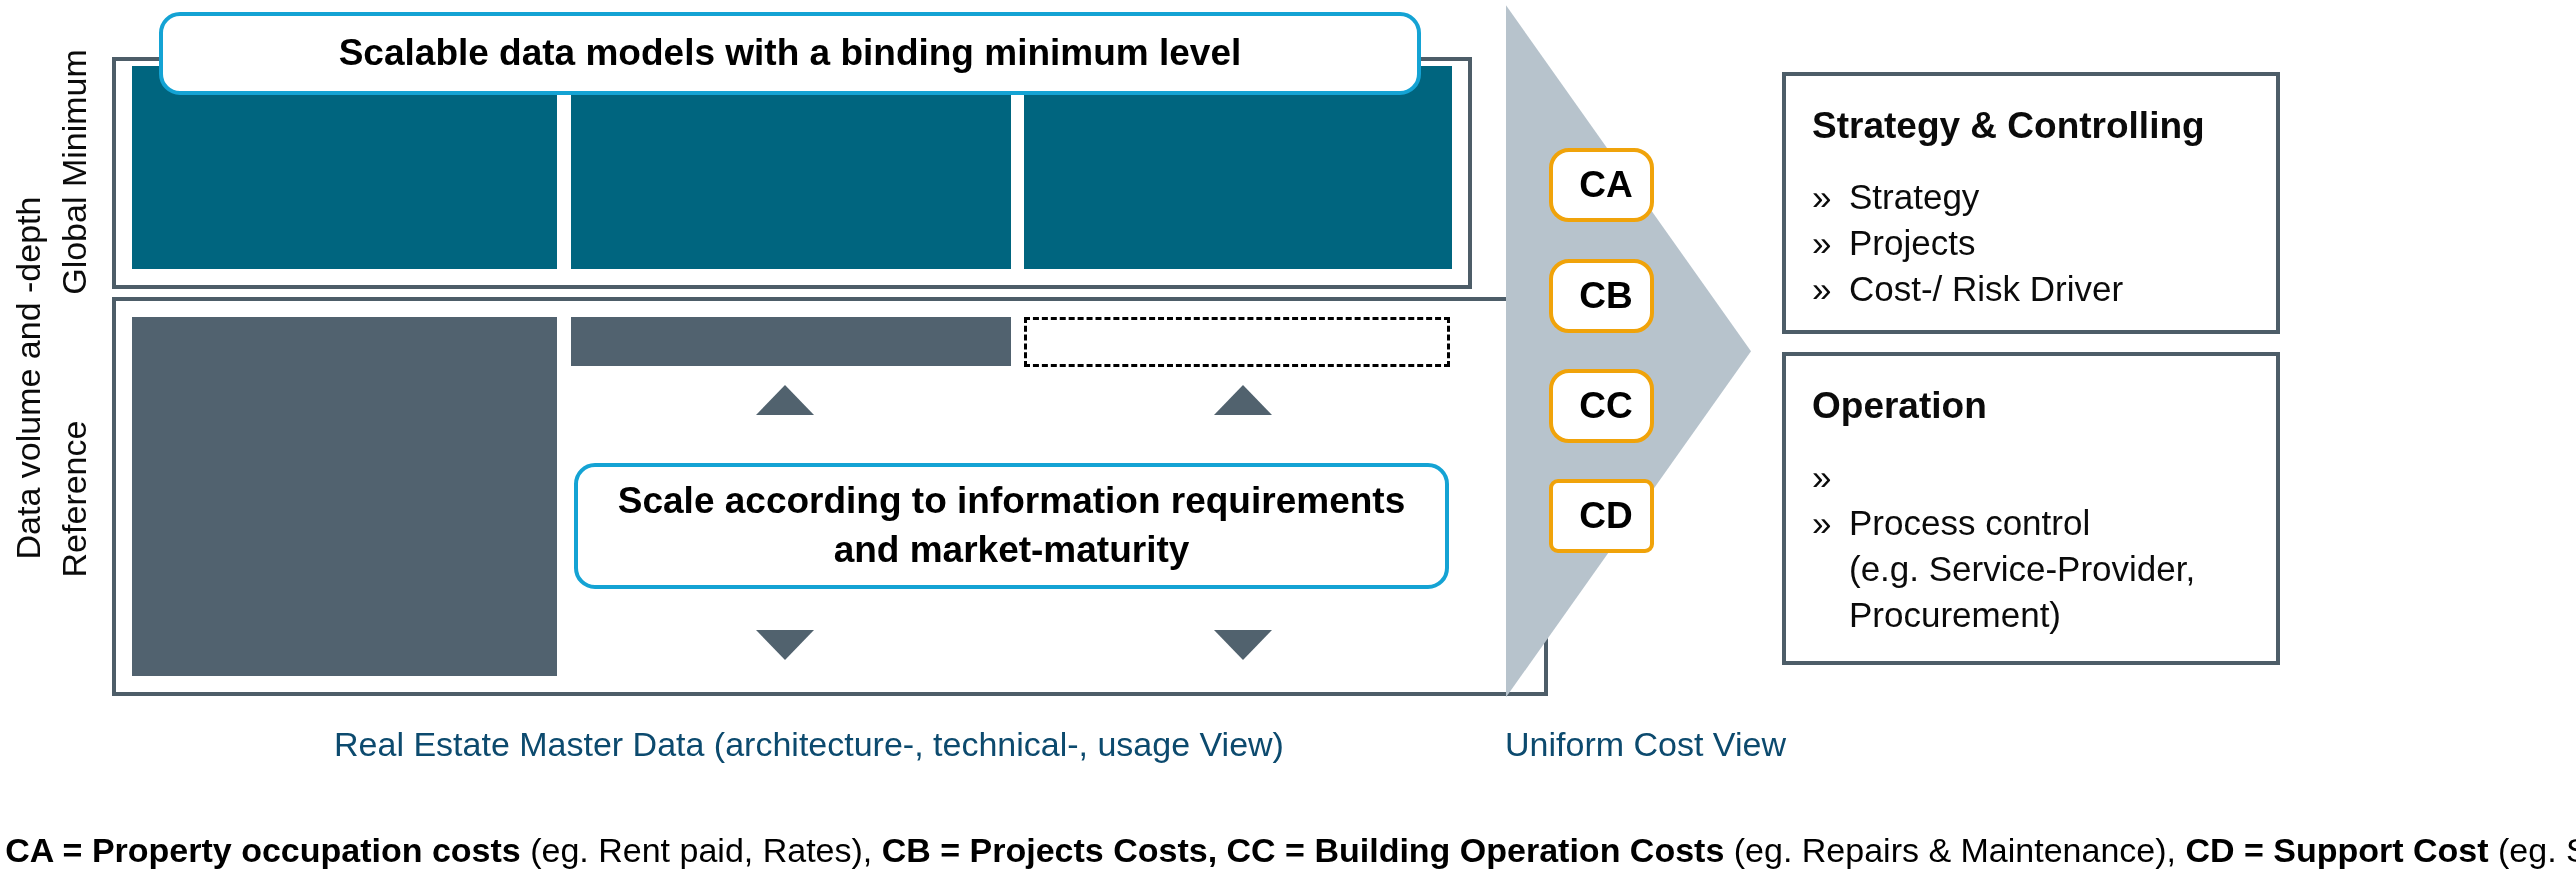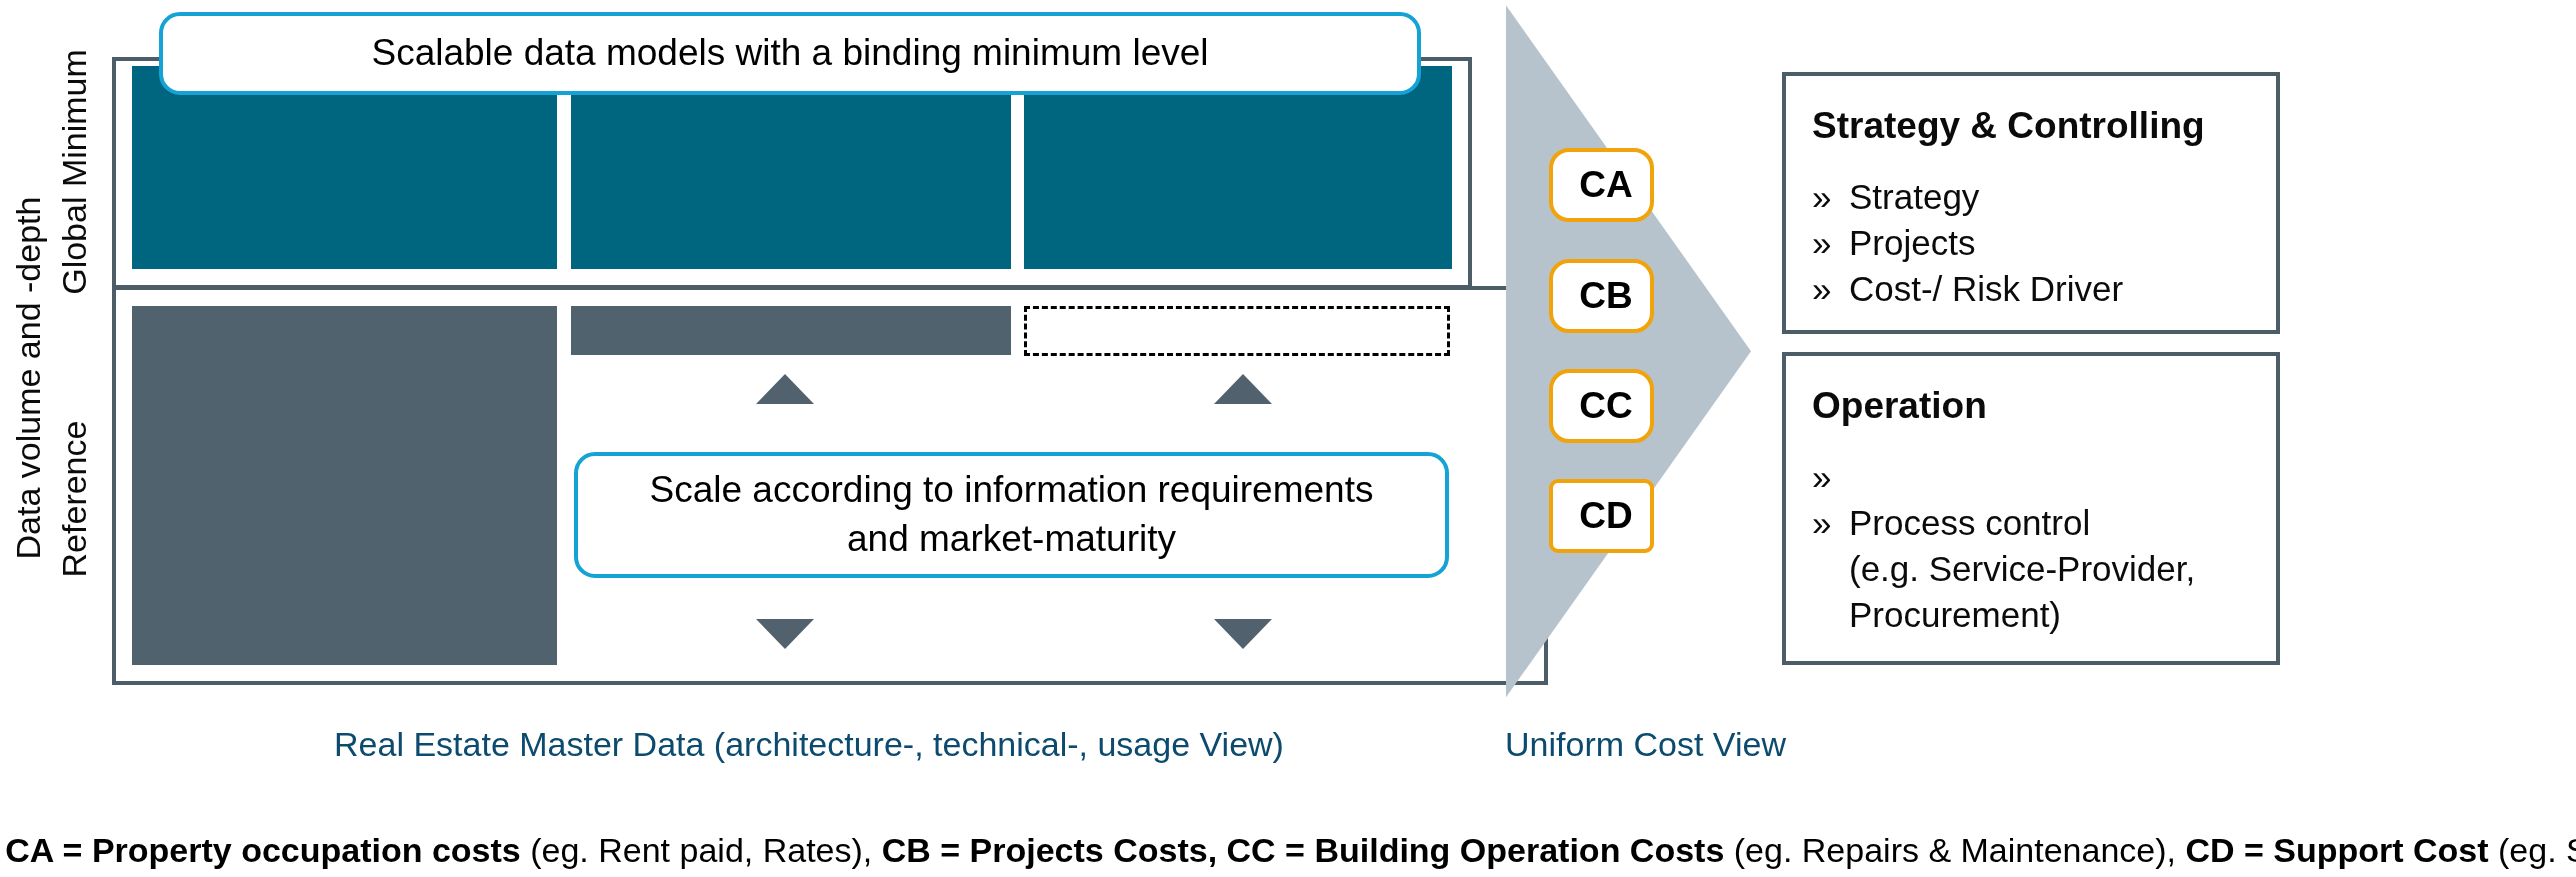--- a/index.html
+++ b/index.html
@@ -25,21 +25,21 @@
   .vlabel.gm    { left: 74px; top: 172px; }
   .vlabel.ref   { left: 74px; top: 499px; }
 
   
   .box {
     position: absolute;
     border: 4px solid #4d5d68;
     background: #ffffff;
   }
   .top-box    { left: 112px; top: 57px;  width: 1360px; height: 232px; }
-  .bottom-box { left: 112px; top: 286px; width: 1436px; height: 399px; padding-left: 32px; }
+  .bottom-box { left: 112px; top: 297px; width: 1436px; height: 399px; padding-left: 32px; }
 
   
   .teal-bar { position: absolute; top: 4.6px; height: 203px; background: #00657f; }
   .teal-bar.b1 { left: 16px;   width: 425px; }
   .teal-bar.b2 { left: 455px;  width: 440px; }
   .teal-bar.b3 { left: 908px; width: 428px; }
 
   
   .gray-rect { position: absolute; background: #51626f; }
   .gray-rect.big { left: 16px;  top: 16px; width: 425px; height: 359px; }
@@ -72,21 +72,21 @@
   .callout {
     position: absolute;
     background: #ffffff;
     border: 4.6px solid #14a3d4;
     border-radius: 21px;
     display: flex;
     flex-direction: column;
     align-items: center;
     justify-content: center;
     text-align: center;
-    font-weight: 400;
+    font-weight: 700;
     font-size: 37px;
     line-height: 1.32;
     z-index: 5;
   }
   .top-callout   { left: 159px; top: 12px;  width: 1262px; height: 83px; }
   .scale-callout { left: 458px; top: 162px; width: 875px; height: 126px; }
 
   
   .caption {
     position: absolute;

